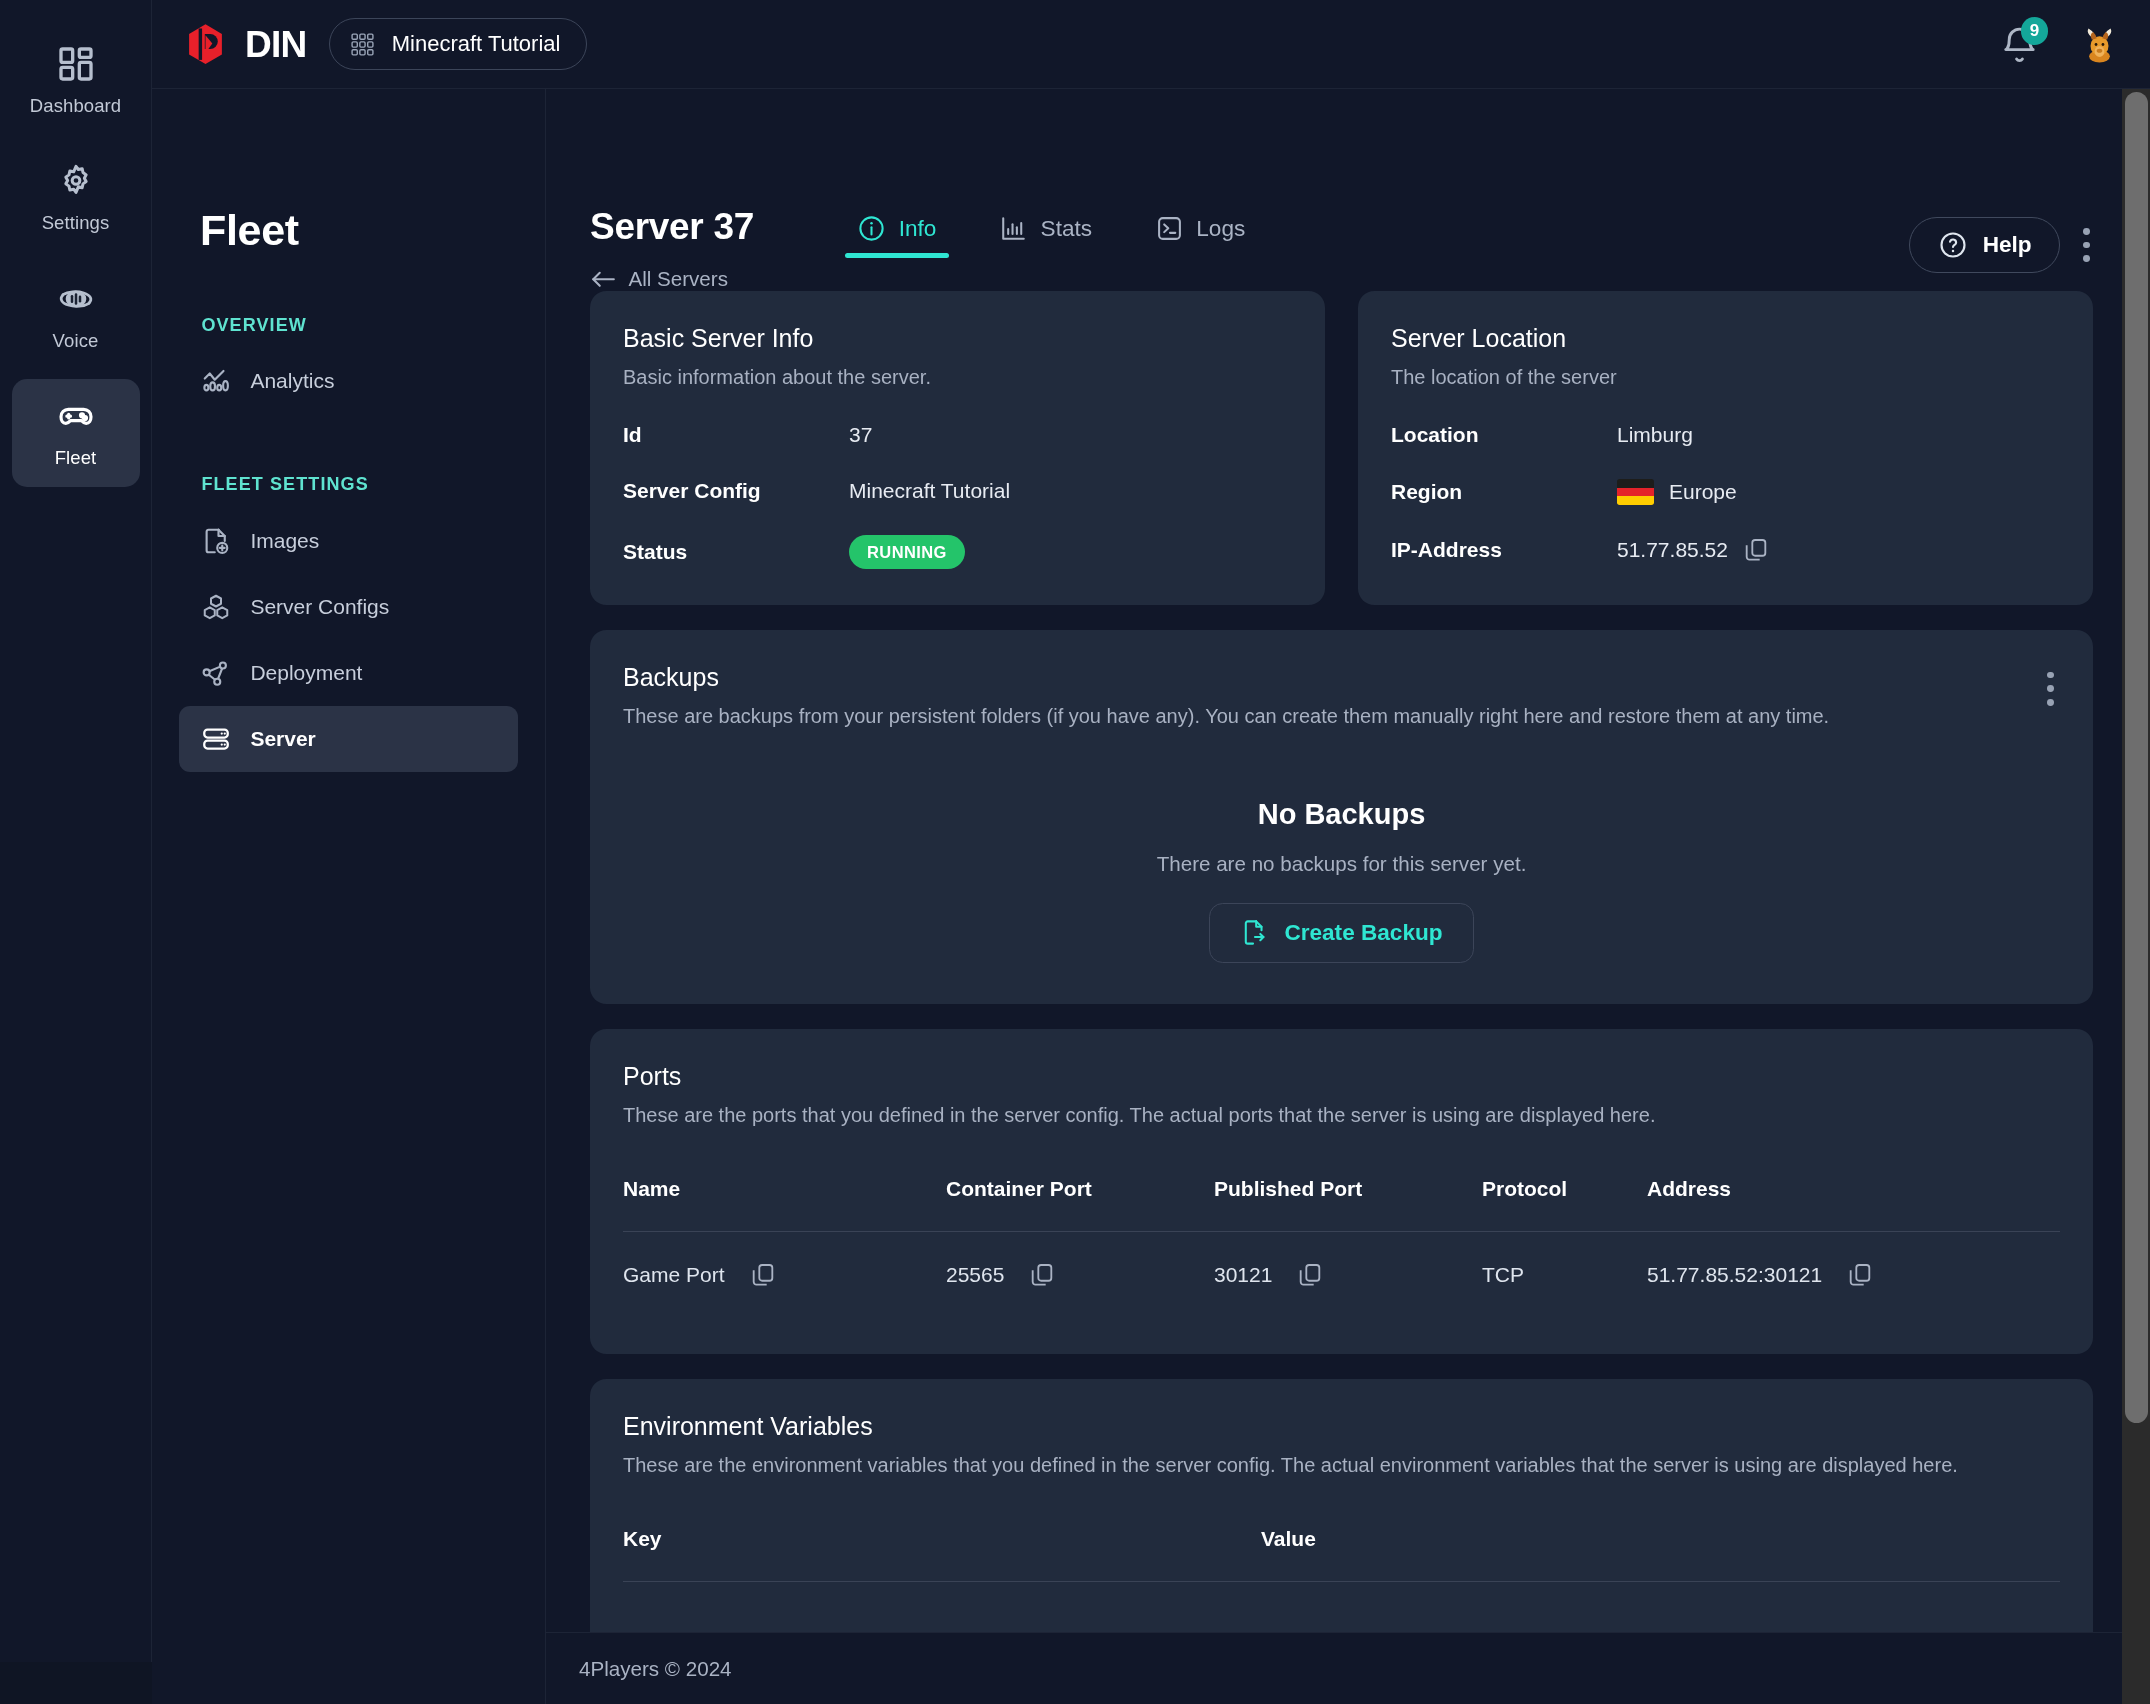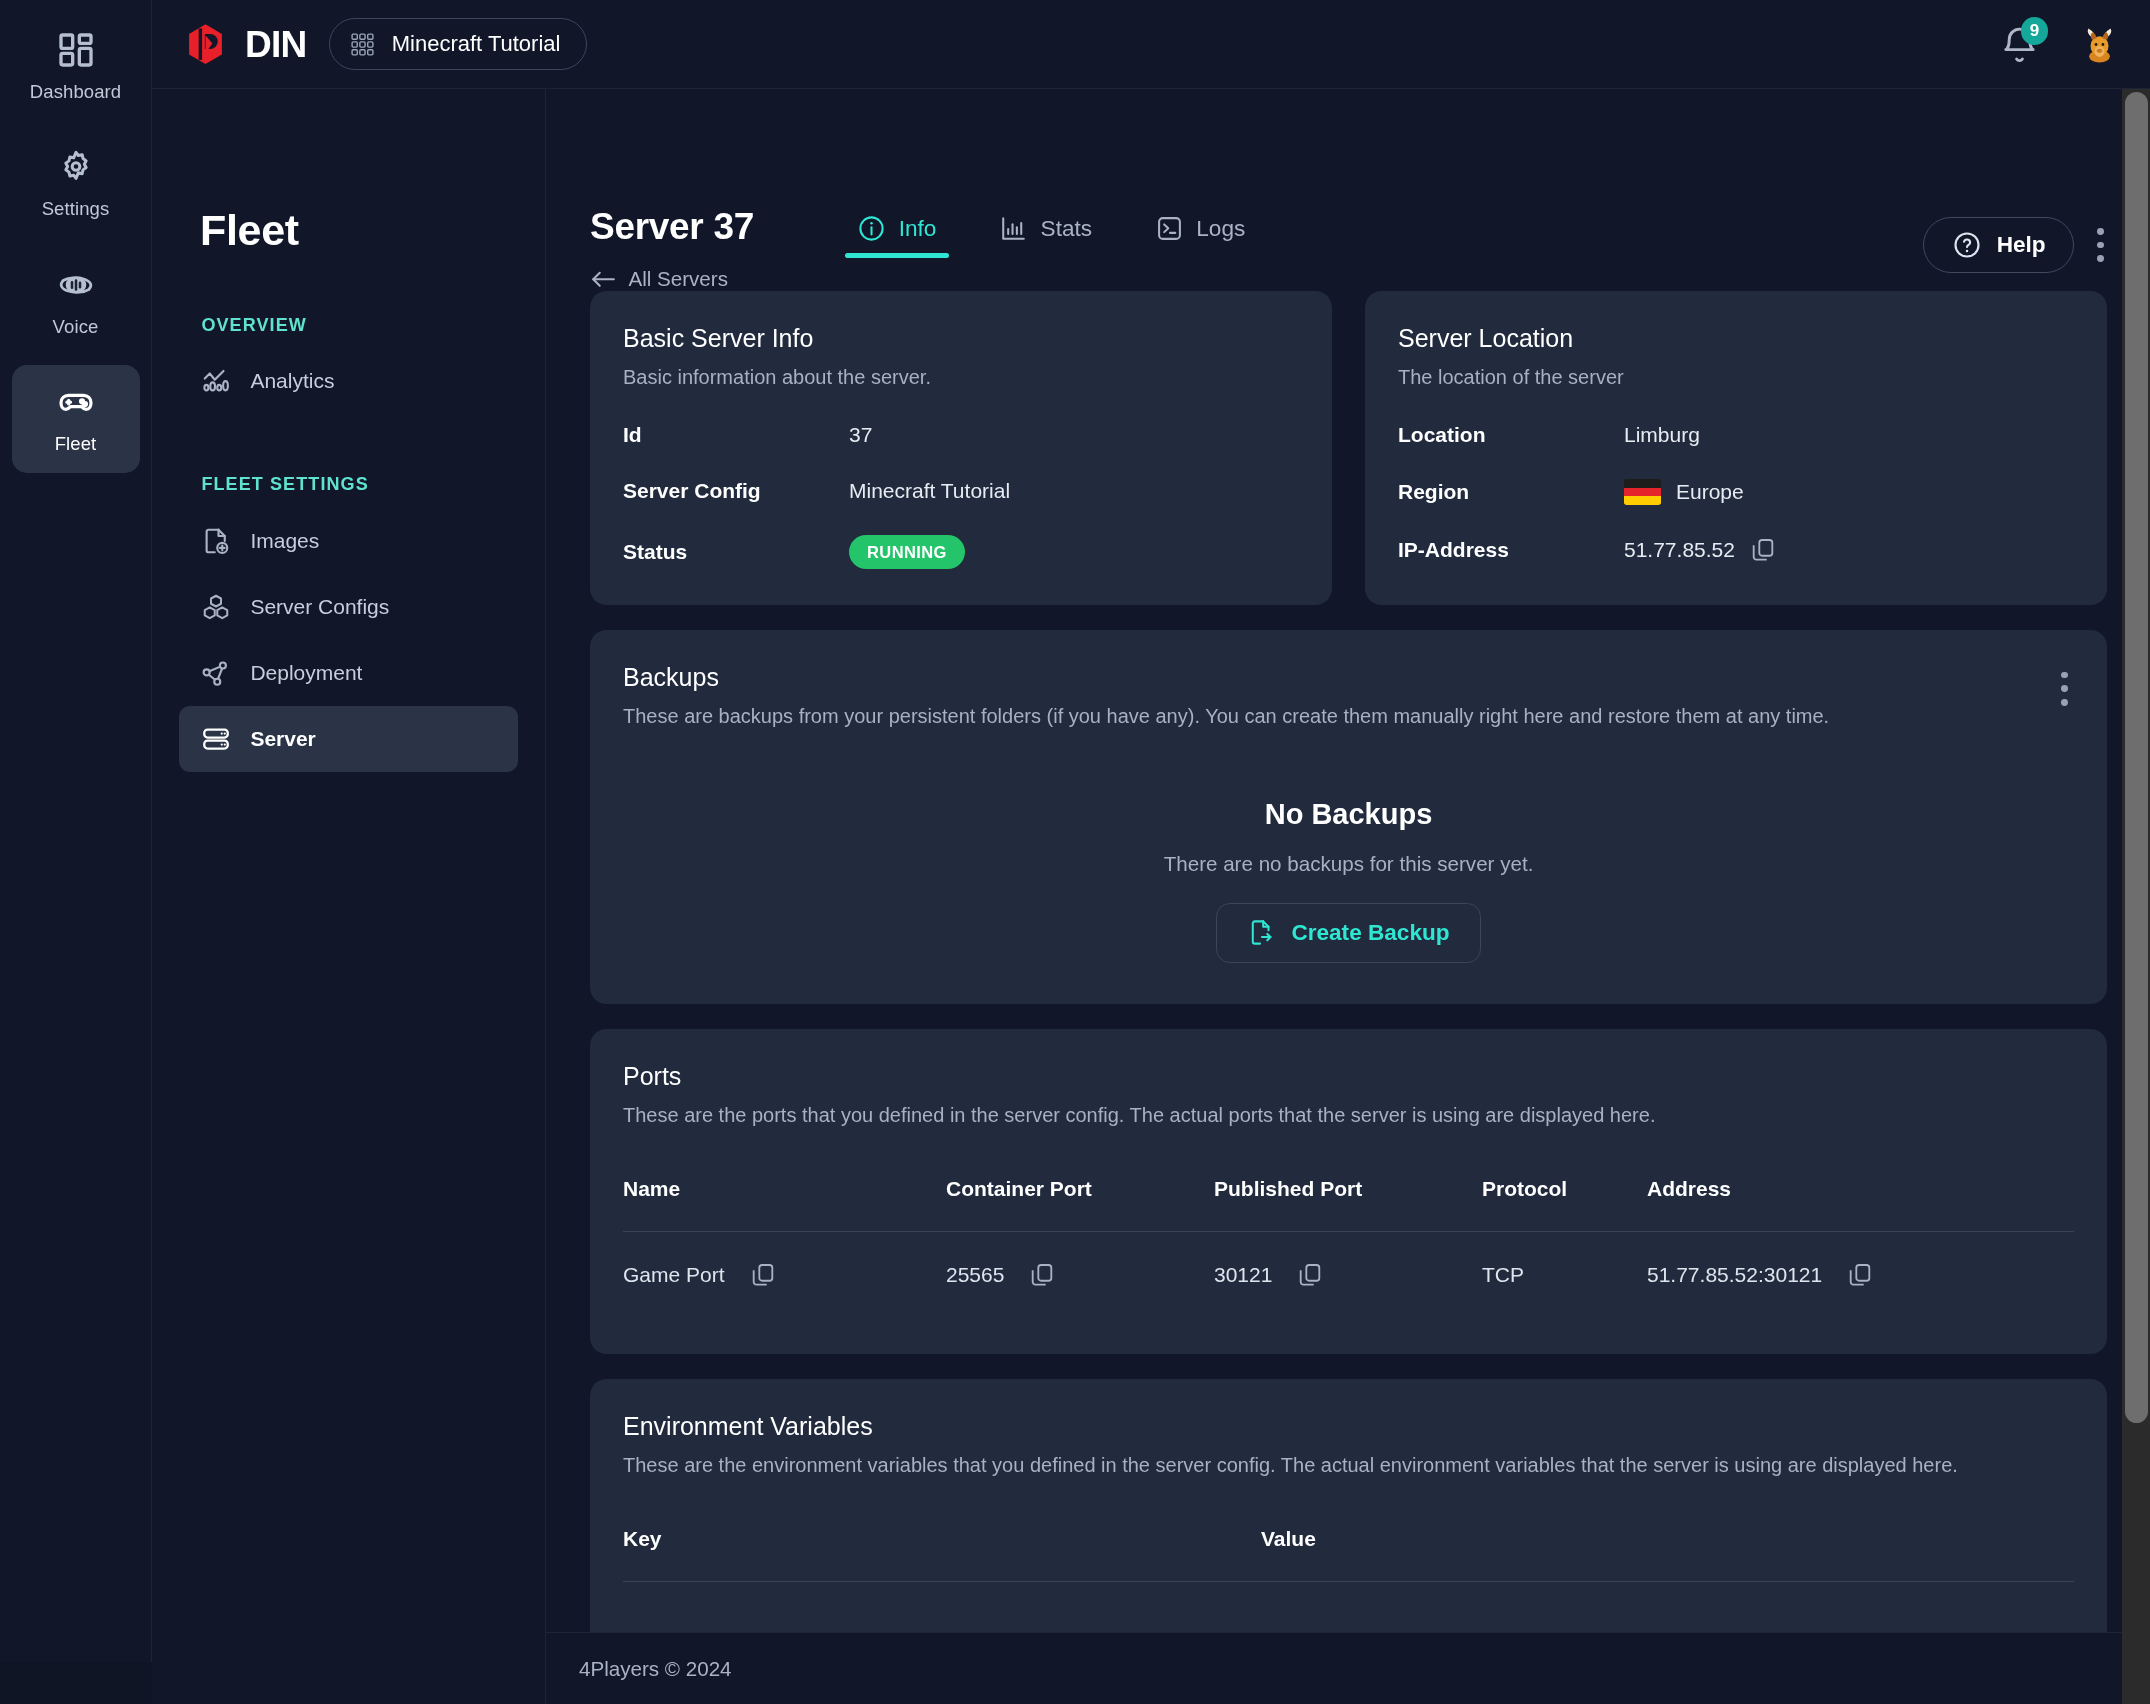--- a/index.html
+++ b/index.html
@@ -9,21 +9,21 @@
     font-family: "Liberation Sans", sans-serif;
     overflow: hidden;
   }
   .app { display: flex; width: 2151px; height: 1705px; position: relative; }
 
   
   .rail {
     width: 152px; flex: 0 0 152px; height: 1662px;
     background: #111729;
     display: flex; flex-direction: column; align-items: center;
-    padding-top: 12px; gap: 9.6px;
+    padding-top: 26px; gap: 9.6px;
     border-right: 1.4px solid #1d2436;
   }
   .rail-item {
     width: 128px; height: 108px; border-radius: 15px;
     display: flex; flex-direction: column; align-items: center; justify-content: center;
     gap: 11px; cursor: pointer;
   }
   .rail-item.active { background: #2b3346; }
   .rail-item .glyph { width: 40px; height: 40px; display: block; }
   .rail-item .glyph svg { width: 40px; height: 40px; display:block; }
@@ -87,21 +87,21 @@
   .nav-item .nicon { width: 30px; height: 30px; flex:0 0 30px; display:block; }
   .nav-item .nicon svg { width: 30px; height: 30px; display:block; }
   .nav-label { font-size: 21px; color: #c7cedb; }
   .nav-item.active .nav-label { color: #ffffff; font-weight: 600; }
 
   
   .main-col { flex: 1; display: flex; flex-direction: column; min-width: 0; }
   .main {
     flex: 1; min-height: 0; position: relative;
     background: #111729;
-    padding: 0 44px 0 44px;
+    padding: 0 58px 0 44px;
     overflow: hidden;
   }
   .page-head { display: flex; align-items: flex-start; padding-top: 117px; }
   .page-title { font-size: 37px; font-weight: 800; color: #fff; letter-spacing: -0.3px; }
   .back-link { display: flex; align-items: center; gap: 12.4px; margin-top: 19px; cursor: pointer; }
   .back-link svg { width: 26px; height: 20.6px; display:block; }
   .back-text { font-size: 20.6px; color: #aab3c4; }
   .tabs { display: flex; gap: 38px; margin-left: 91px; padding-top: 8.2px; }
   .tab { display: flex; align-items: center; gap: 12.4px; padding: 0 12.4px 15px 12.4px; cursor: pointer; position: relative; }
   .tab svg { width: 29px; height: 29px; display:block; }

